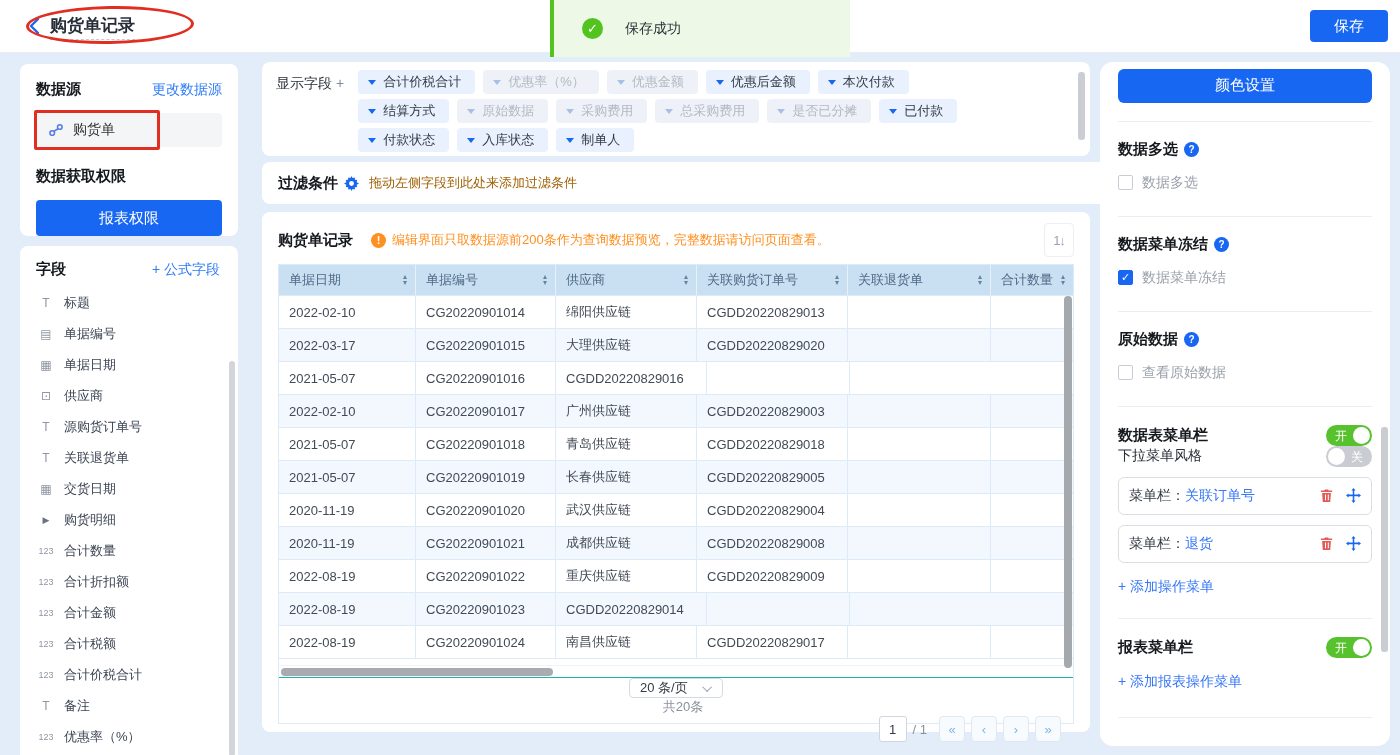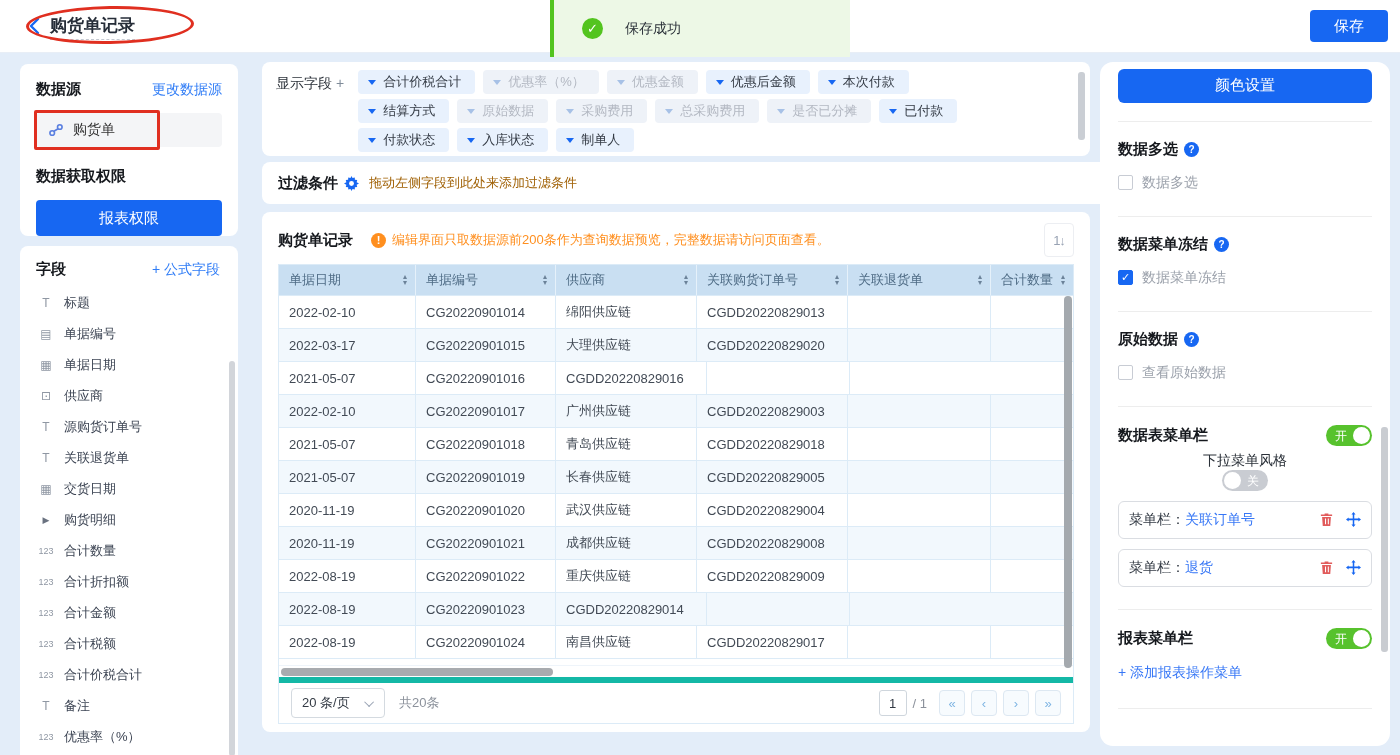--- a/index.html
+++ b/index.html
@@ -79,21 +79,21 @@
   .g-row { display:flex; height:33px; border-top:1px solid #dcebf7; background:#fff; }
   .g-row.alt { background:#f2f8fd; }
   .g-cell { display:flex; align-items:center; padding:0 10px; font-size:13px; color:#424a55; border-right:1px solid #dcebf7; overflow:hidden; white-space:nowrap; }
   .g-cell:last-child { border-right:none; }
   .c0{width:137px;flex:none;} .c1{width:140px;flex:none;} .c2{width:141px;flex:none;} .c3{width:151px;flex:none;} .c4{width:143px;flex:none;} .c5{flex:1;}
   .g-partial { height:7px; border-top:1px solid #dcebf7; background:#fff; }
   .hscroll-track { height:12px; border-top:1px solid #eef4fa; position:relative; background:#fff; }
   .hscroll-thumb { position:absolute; left:2px; top:2px; width:272px; height:8px; background:#a8abaf; border-radius:4px; cursor:pointer; }
   .grid-vscroll { position:absolute; right:1px; top:31px; width:8px; height:372px; background:#a4a9ae; border-radius:4px; cursor:pointer; }
 
-  .pager { display:flex; align-items:center; height:46px; border-top:6px solid #14b8a6; padding:0 12px; background:#fff; }
+  .pager { display:flex; align-items:center; height:46px; border-top:1px solid #14b8a6; padding:0 12px; background:#fff;flex-direction:column; }
   .page-size { width:94px; height:30px; border:1px solid #d4dae0; border-radius:4px; display:flex; align-items:center; justify-content:space-between; padding:0 10px; font-size:13px; color:#333a44; cursor:pointer; }
   .select-chev { width:7px; height:7px; border-left:1.5px solid #98a2b3; border-bottom:1.5px solid #98a2b3; transform:rotate(-45deg) translateY(-2px); }
   .total-text { margin-left:14px; font-size:13px; color:#8b919b; }
   .pager-right { margin-left:auto; display:flex; align-items:center; gap:6px; }
   .page-input { width:28px; height:26px; border:1px solid #cfd6dd; border-radius:3px; text-align:center; font-size:13px; color:#333a44; display:flex; align-items:center; justify-content:center; background:#fff; }
   .page-of { font-size:13px; color:#8b919b; margin-right:6px; }
   .pg-btn { width:26px; height:26px; border:1px solid #dde8f2; background:#f7fbfe; border-radius:4px; color:#7fb5e3; font-size:13px; display:flex; align-items:center; justify-content:center; cursor:pointer; }
   .pg-first::before{content:"«";} .pg-prev::before{content:"‹";} .pg-next::before{content:"›";} .pg-last::before{content:"»";}
 
   
@@ -106,21 +106,21 @@
   .cbx.checked { background:#1767f2; border-color:#1767f2; color:#fff; font-size:11px; font-weight:bold; display:flex; align-items:center; justify-content:center; }
   .check-label { font-size:14px; color:#9ba1ab; }
   .toggle { width:46px; height:21px; border-radius:11px; position:relative; font-size:12px; color:#fff; cursor:pointer; flex:none; }
   .toggle.on { background:#57c22d; }
   .toggle.on .knob { right:2px; }
   .toggle.on .tg-text { position:absolute; left:9px; top:3px; }
   .toggle.off { background:#c9ccd2; }
   .toggle.off .knob { left:2px; }
   .toggle.off .tg-text { position:absolute; right:9px; top:3px; }
   .knob { position:absolute; top:2px; width:17px; height:17px; border-radius:50%; background:#fff; }
-  .subrow { display:flex; justify-content:space-between; align-items:center; margin-top:6px;flex-direction:column; }
+  .subrow { display:flex; justify-content:space-between; align-items:center; margin-top:0; }
   .sub-label { font-size:14px; color:#2a3038; }
   .menu-item { border:1px solid #dadde2; border-radius:6px; height:38px; display:flex; align-items:center; padding:0 10px; margin-top:10px; font-size:14px; }
   .mi-prefix { color:#333a44; }
   .mi-value { color:#3777f6; }
   .mi-icons { margin-left:auto; display:flex; gap:12px; align-items:center; }
   .trash { width:15px; height:15px; color:#e15b5b; cursor:pointer; }
   .move { width:15px; height:15px; color:#1767f2; cursor:pointer; }
   .add-link { margin-top:15px; font-size:14px; color:#3777f6; cursor:pointer; }
   #right-scroll { right:2px; top:365px; height:225px; width:7px; background:#c9ccd1; }
 </style>
@@ -540,20 +540,21 @@
         <span class="mi-icons">
           <svg class="trash" viewBox="0 0 16 16" fill="currentColor" fill-rule="evenodd">
             <path d="M6 1.5h4v1.2h4v1.5H2V2.7h4V1.5zM3.3 5.2h9.4L12 15H4L3.3 5.2zM6.4 7h1.1v6H6.4V7zm3 0h1.1v6H9.4V7z"></path>
           </svg>
           <svg class="move" viewBox="0 0 16 16" fill="currentColor">
             <path d="M8 0l2.2 2.6H8.8v4.4h4.4V5.8L16 8l-2.8 2.2V8.8H8.8v4.4h1.4L8 16l-2.2-2.8h1.4V8.8H2.8v1.4L0 8l2.8-2.2v1.2h4.4V2.6H5.8L8 0z"></path>
           </svg>
         </span>
       </div>
     </div>
+  <div class="add-link">+ 添加操作菜单</div>
   <hr class="divider" style="margin-top:22px;">
 
   <div class="row-between">
     <div class="r-title">
         <span>报表菜单栏</span>
       </div>
     <div class="toggle on">
         <span class="tg-text">开</span>
         <span class="knob"></span>
       </div>

